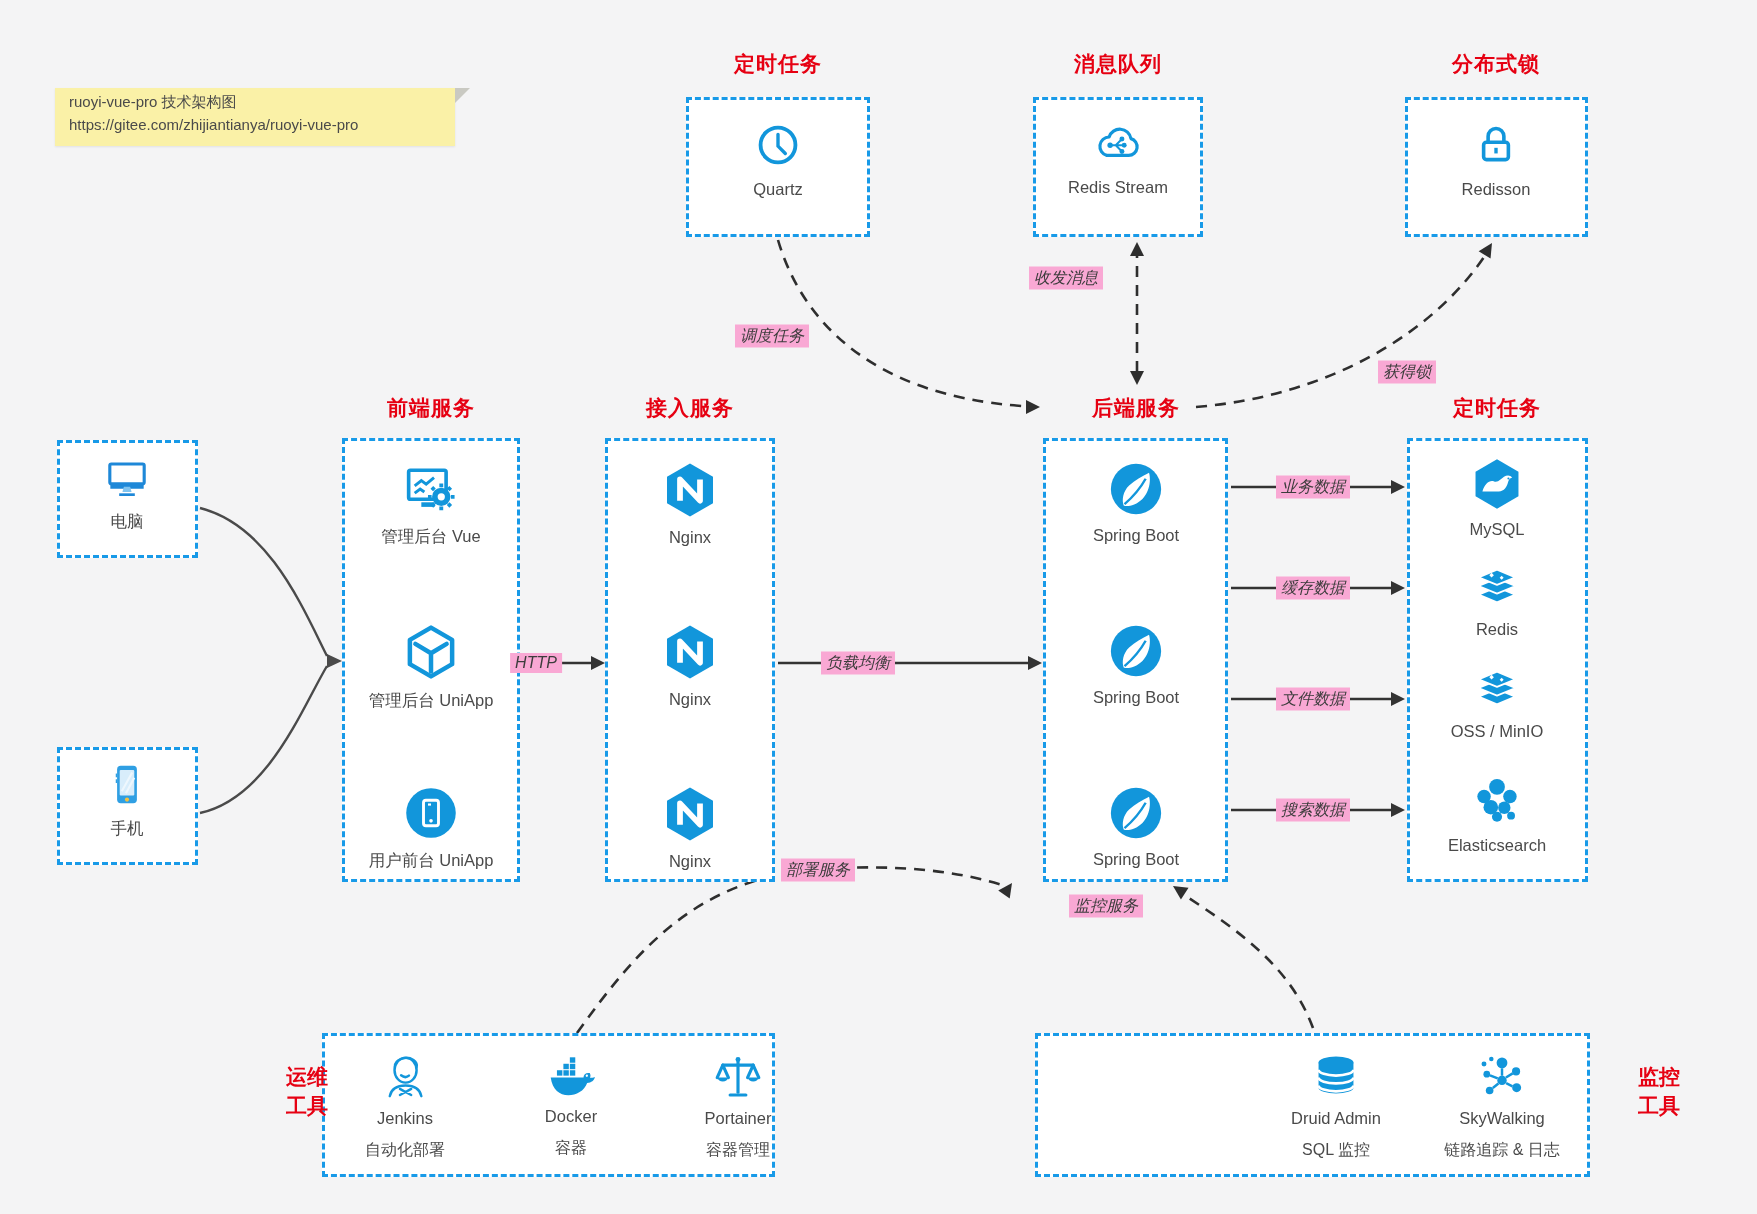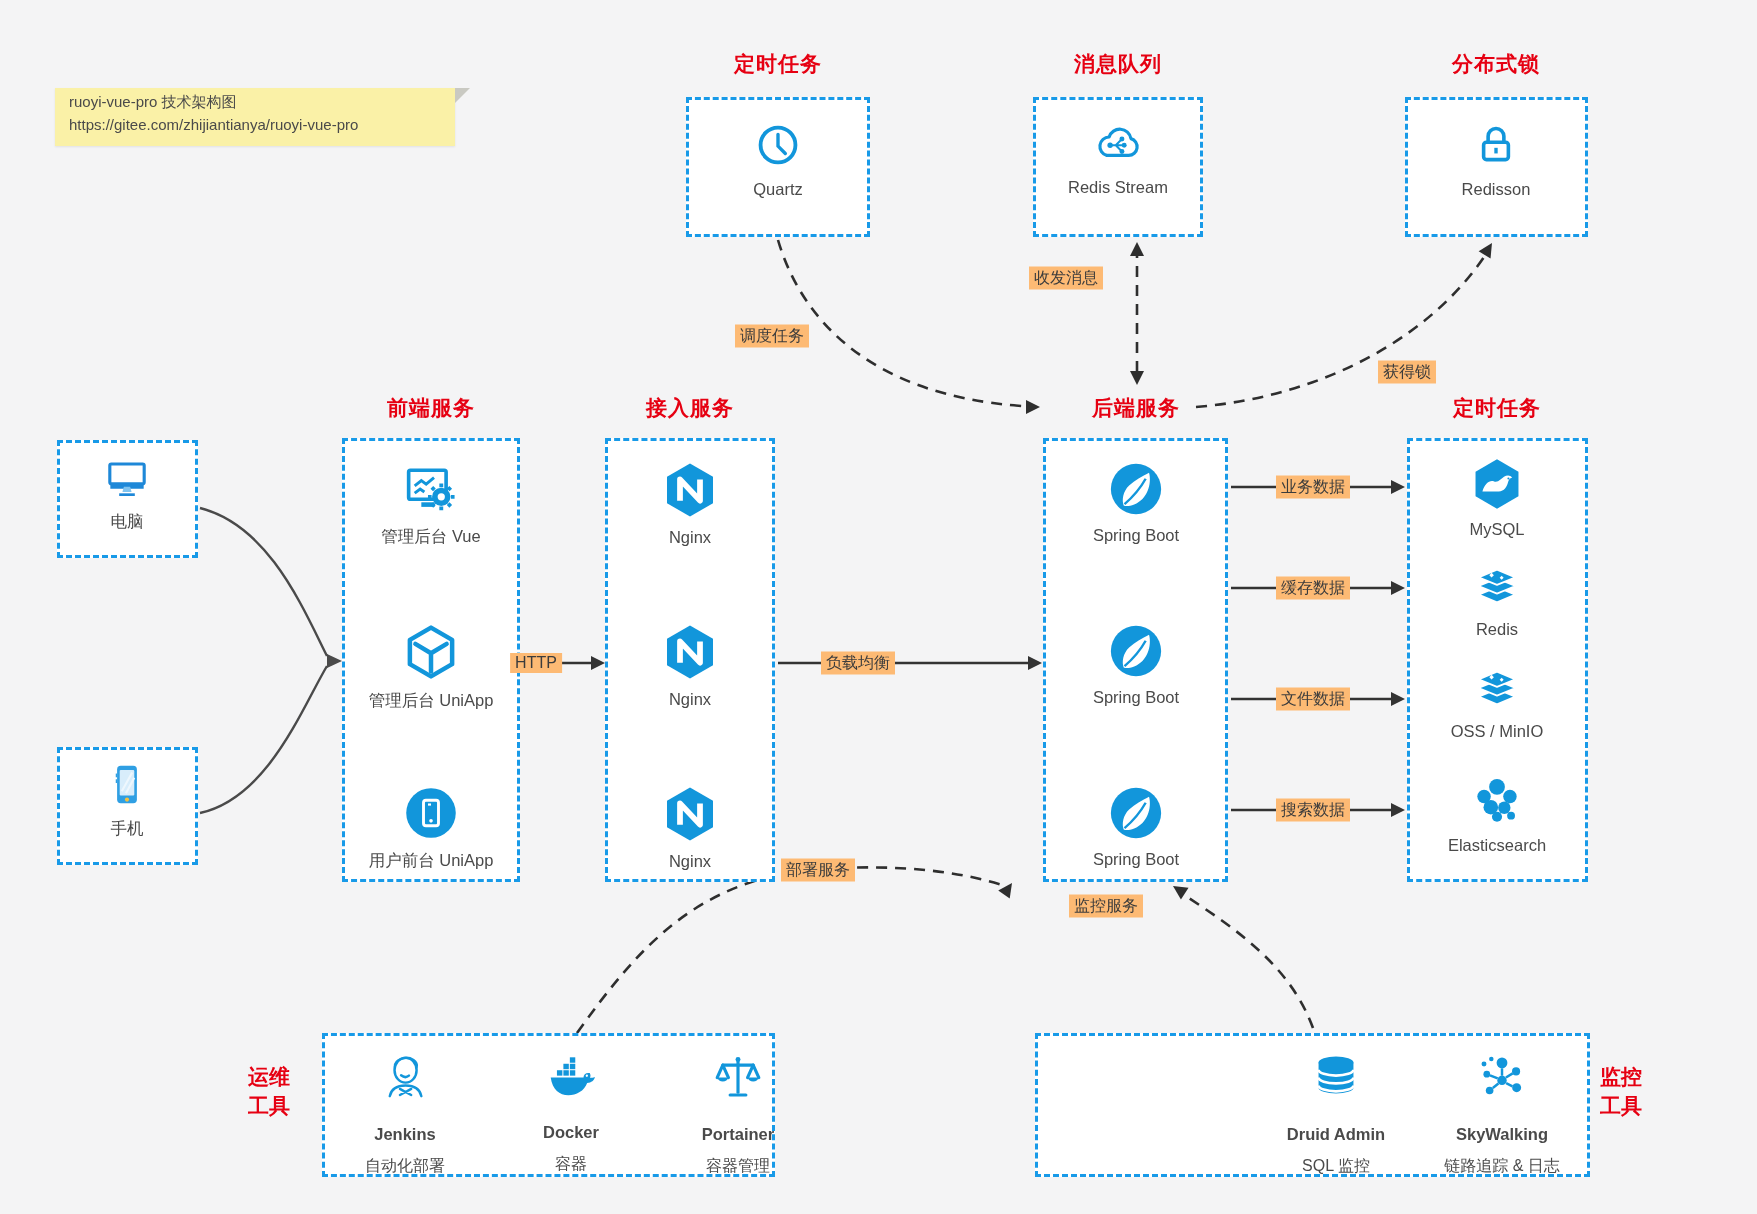--- a/index.html
+++ b/index.html
@@ -1,26 +1,26 @@
 <!DOCTYPE html>
 <html><head>
 <meta charset="utf-8">
 <style>
   html,body{margin:0;padding:0;background:#f4f4f5;font-family:"Liberation Sans","DejaVu Sans",sans-serif;}
   .canvas{position:relative;width:1757px;height:1214px;background:#f4f4f5;overflow:hidden;}
   .wires{position:absolute;left:0;top:0;z-index:1;}
   .box{position:absolute;border:3px dashed #189ae8;background:#fff;box-sizing:border-box;z-index:2;}
   .sec-title{position:absolute;color:#e60012;font-weight:bold;font-size:21px;letter-spacing:1px;transform:translateX(-50%);white-space:nowrap;z-index:4;}
-  .side-label{position:absolute;color:#e60012;font-weight:bold;font-size:21px;line-height:29px;text-align:left;z-index:4;white-space:pre-line;}
+  .side-label{position:absolute;color:#e60012;font-weight:bold;font-size:21px;line-height:29px;text-align:right;z-index:4;white-space:pre-line;}
   .node{position:absolute;width:180px;text-align:center;transform:translateX(-50%);z-index:3;}
   .node .nl{font-size:16.5px;color:#4a4a4a;margin-top:8px;white-space:nowrap;}
   .bnode{position:absolute;width:200px;text-align:center;transform:translateX(-50%);z-index:3;}
-  .bnode .nm{font-size:16.5px;color:#4a4a4a;margin-top:21px;white-space:nowrap;font-weight:bold;}
+  .bnode .nm{font-size:16.5px;color:#4a4a4a;margin-top:5px;white-space:nowrap;}
   .bnode .sb{font-size:16px;color:#4a4a4a;margin-top:12px;white-space:nowrap;}
-  .edge-label{position:absolute;transform:translate(-50%,-50%);background:#fdba74;padding:1px 5px;font-size:16px;color:#3c3c3c;white-space:nowrap;z-index:5;}
+  .edge-label{position:absolute;transform:translate(-50%,-50%);background:#f9a8d4;padding:1px 5px;font-size:16px;color:#3c3c3c;white-space:nowrap;z-index:5;font-style:italic;}
   .note{position:absolute;left:55px;top:88px;width:372px;background:#faf1a7;padding:2px 14px 10px 14px;font-size:15px;line-height:23px;color:#4a4a4a;z-index:4;box-shadow:0 1px 2px rgba(0,0,0,0.08);}
   .note .fold{position:absolute;right:-15px;top:0;width:0;height:0;border-left:15px solid #c9c9c2;border-bottom:15px solid transparent;}
   svg.ic{display:inline-block;vertical-align:top;}
 </style>
 </head>
 <body>
 
 <div class="canvas">
 
   <svg class="wires" width="1757" height="1214" viewBox="0 0 1757 1214">

